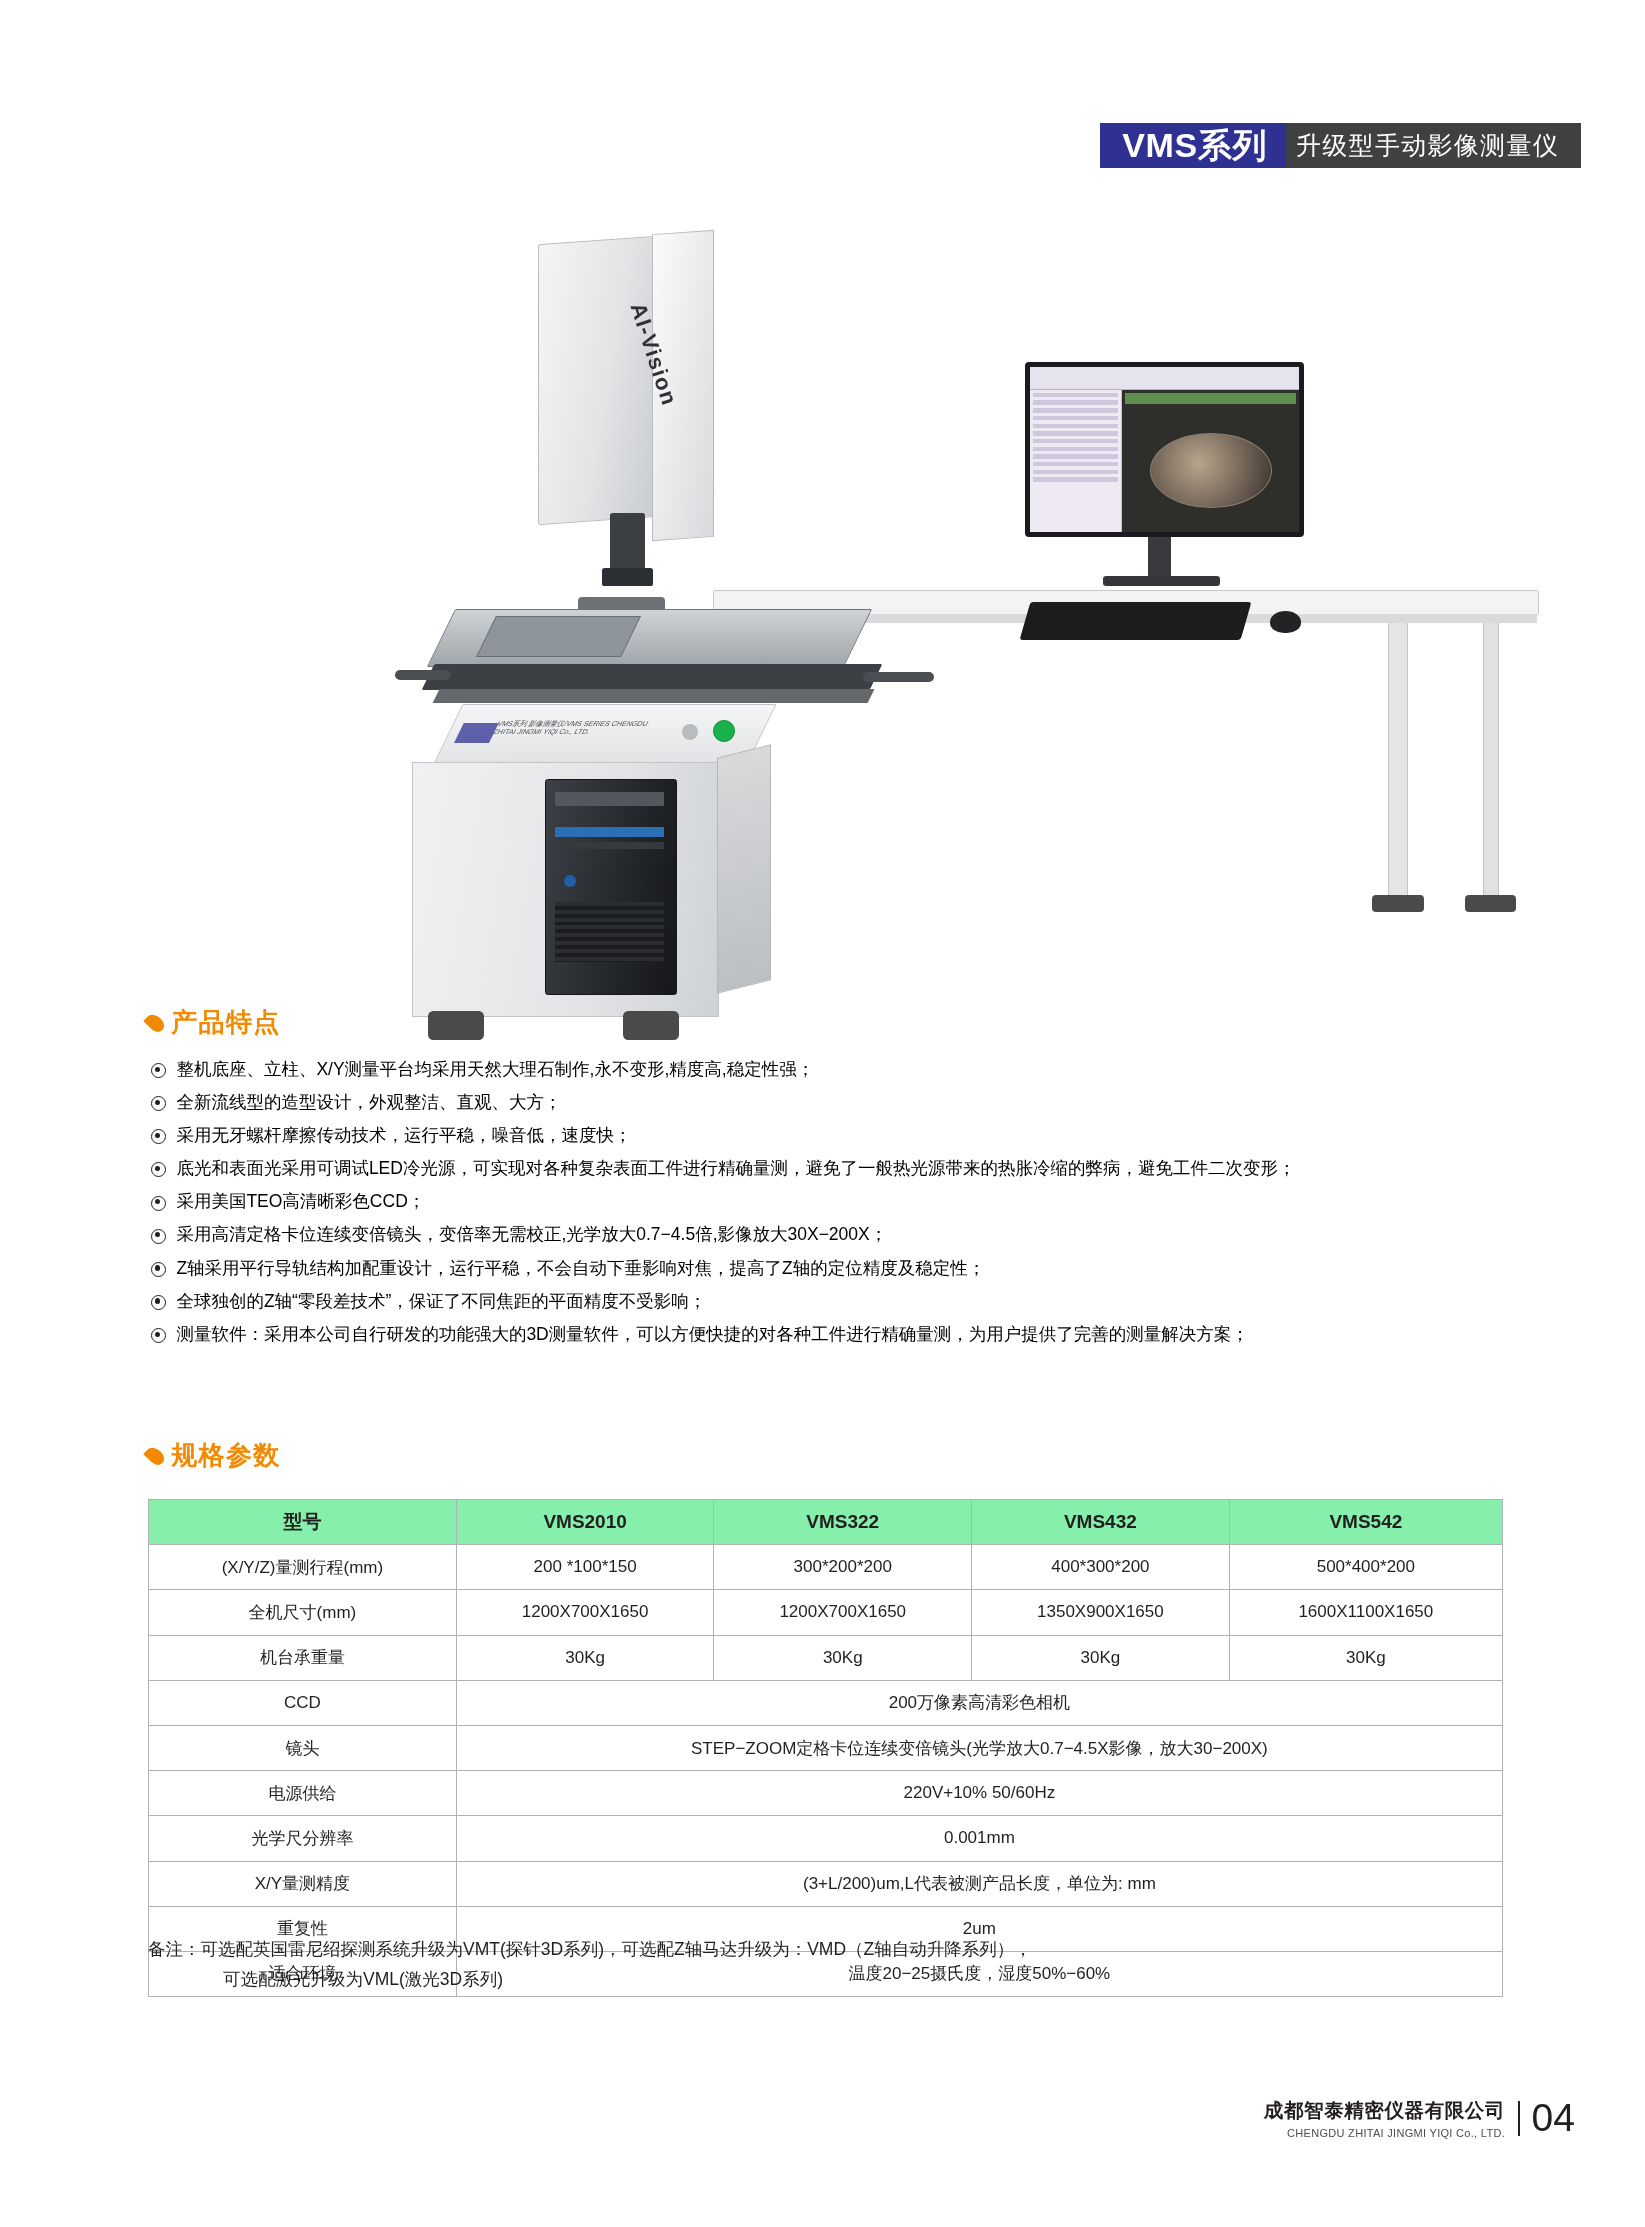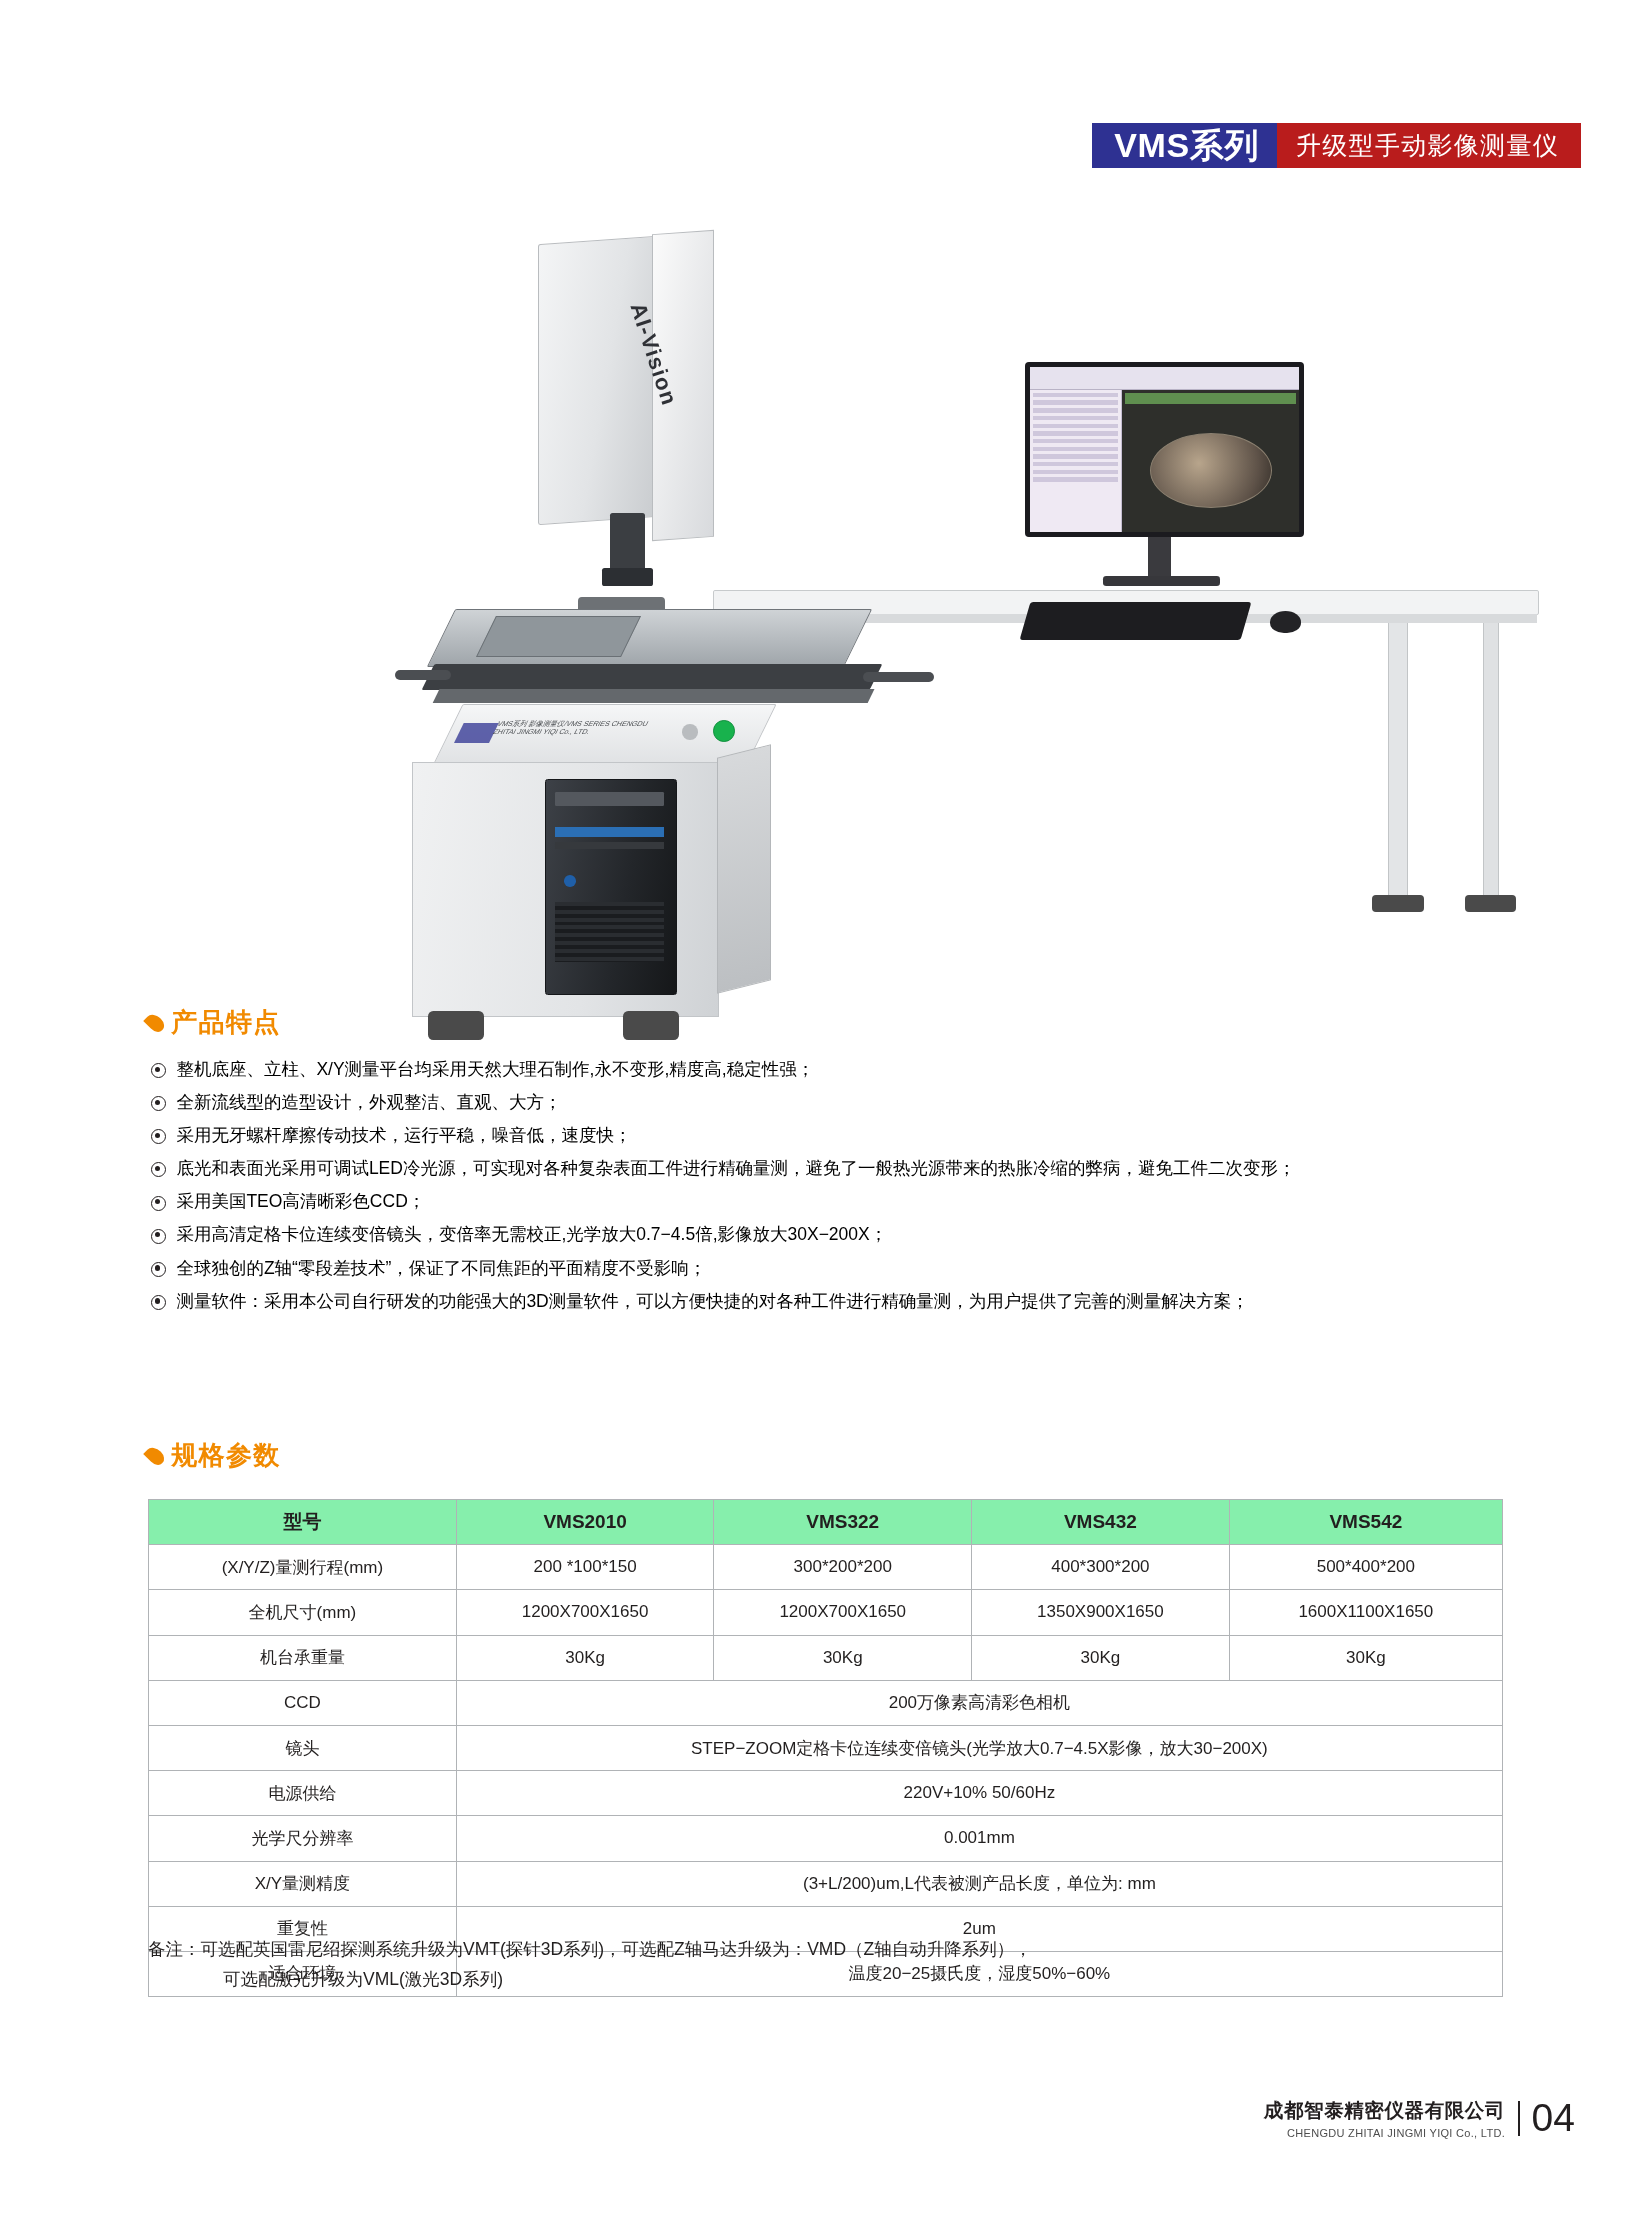--- a/index.html
+++ b/index.html
@@ -32,26 +32,26 @@
     font-size: 34px;
     font-weight: bold;
     letter-spacing: 0.6px;
     display: flex;
     align-items: center;
     padding: 0 18px 0 22px;
     font-family: "Liberation Sans", sans-serif;
     transform: skewX(0deg);
   }
   .header-banner .title-sub {
-    background: #b91c1c;
+    background: #404040;
     color: #ffffff;
     font-size: 25px;
     display: flex;
     align-items: center;
-    padding: 0 22px 0 19px;
+    padding: 0 22px 0 11px;
     letter-spacing: 1.3px;
   }
 
   
   .photo-area {
     position: absolute;
     left: 350px;
     top: 201px;
     width: 961px;
     height: 740px;
@@ -723,20 +723,24 @@
   <div class="feature-row">
     <span class="bullet"></span>
     <span>采用美国TEO高清晰彩色CCD；</span>
   </div>
   <div class="feature-row">
     <span class="bullet"></span>
     <span>采用高清定格卡位连续变倍镜头，变倍率无需校正,光学放大0.7−4.5倍,影像放大30X−200X；</span>
   </div>
   <div class="feature-row">
     <span class="bullet"></span>
+    <span>Z轴采用平行导轨结构加配重设计，运行平稳，不会自动下垂影响对焦，提高了Z轴的定位精度及稳定性；</span>
+  </div>
+  <div class="feature-row">
+    <span class="bullet"></span>
     <span>全球独创的Z轴“零段差技术”，保证了不同焦距的平面精度不受影响；</span>
   </div>
   <div class="feature-row">
     <span class="bullet"></span>
     <span>测量软件：采用本公司自行研发的功能强大的3D测量软件，可以方便快捷的对各种工件进行精确量测，为用户提供了完善的测量解决方案；</span>
   </div>
 </div>
 
 <div class="section" style="top:1438px;">
   <div class="section-title">

